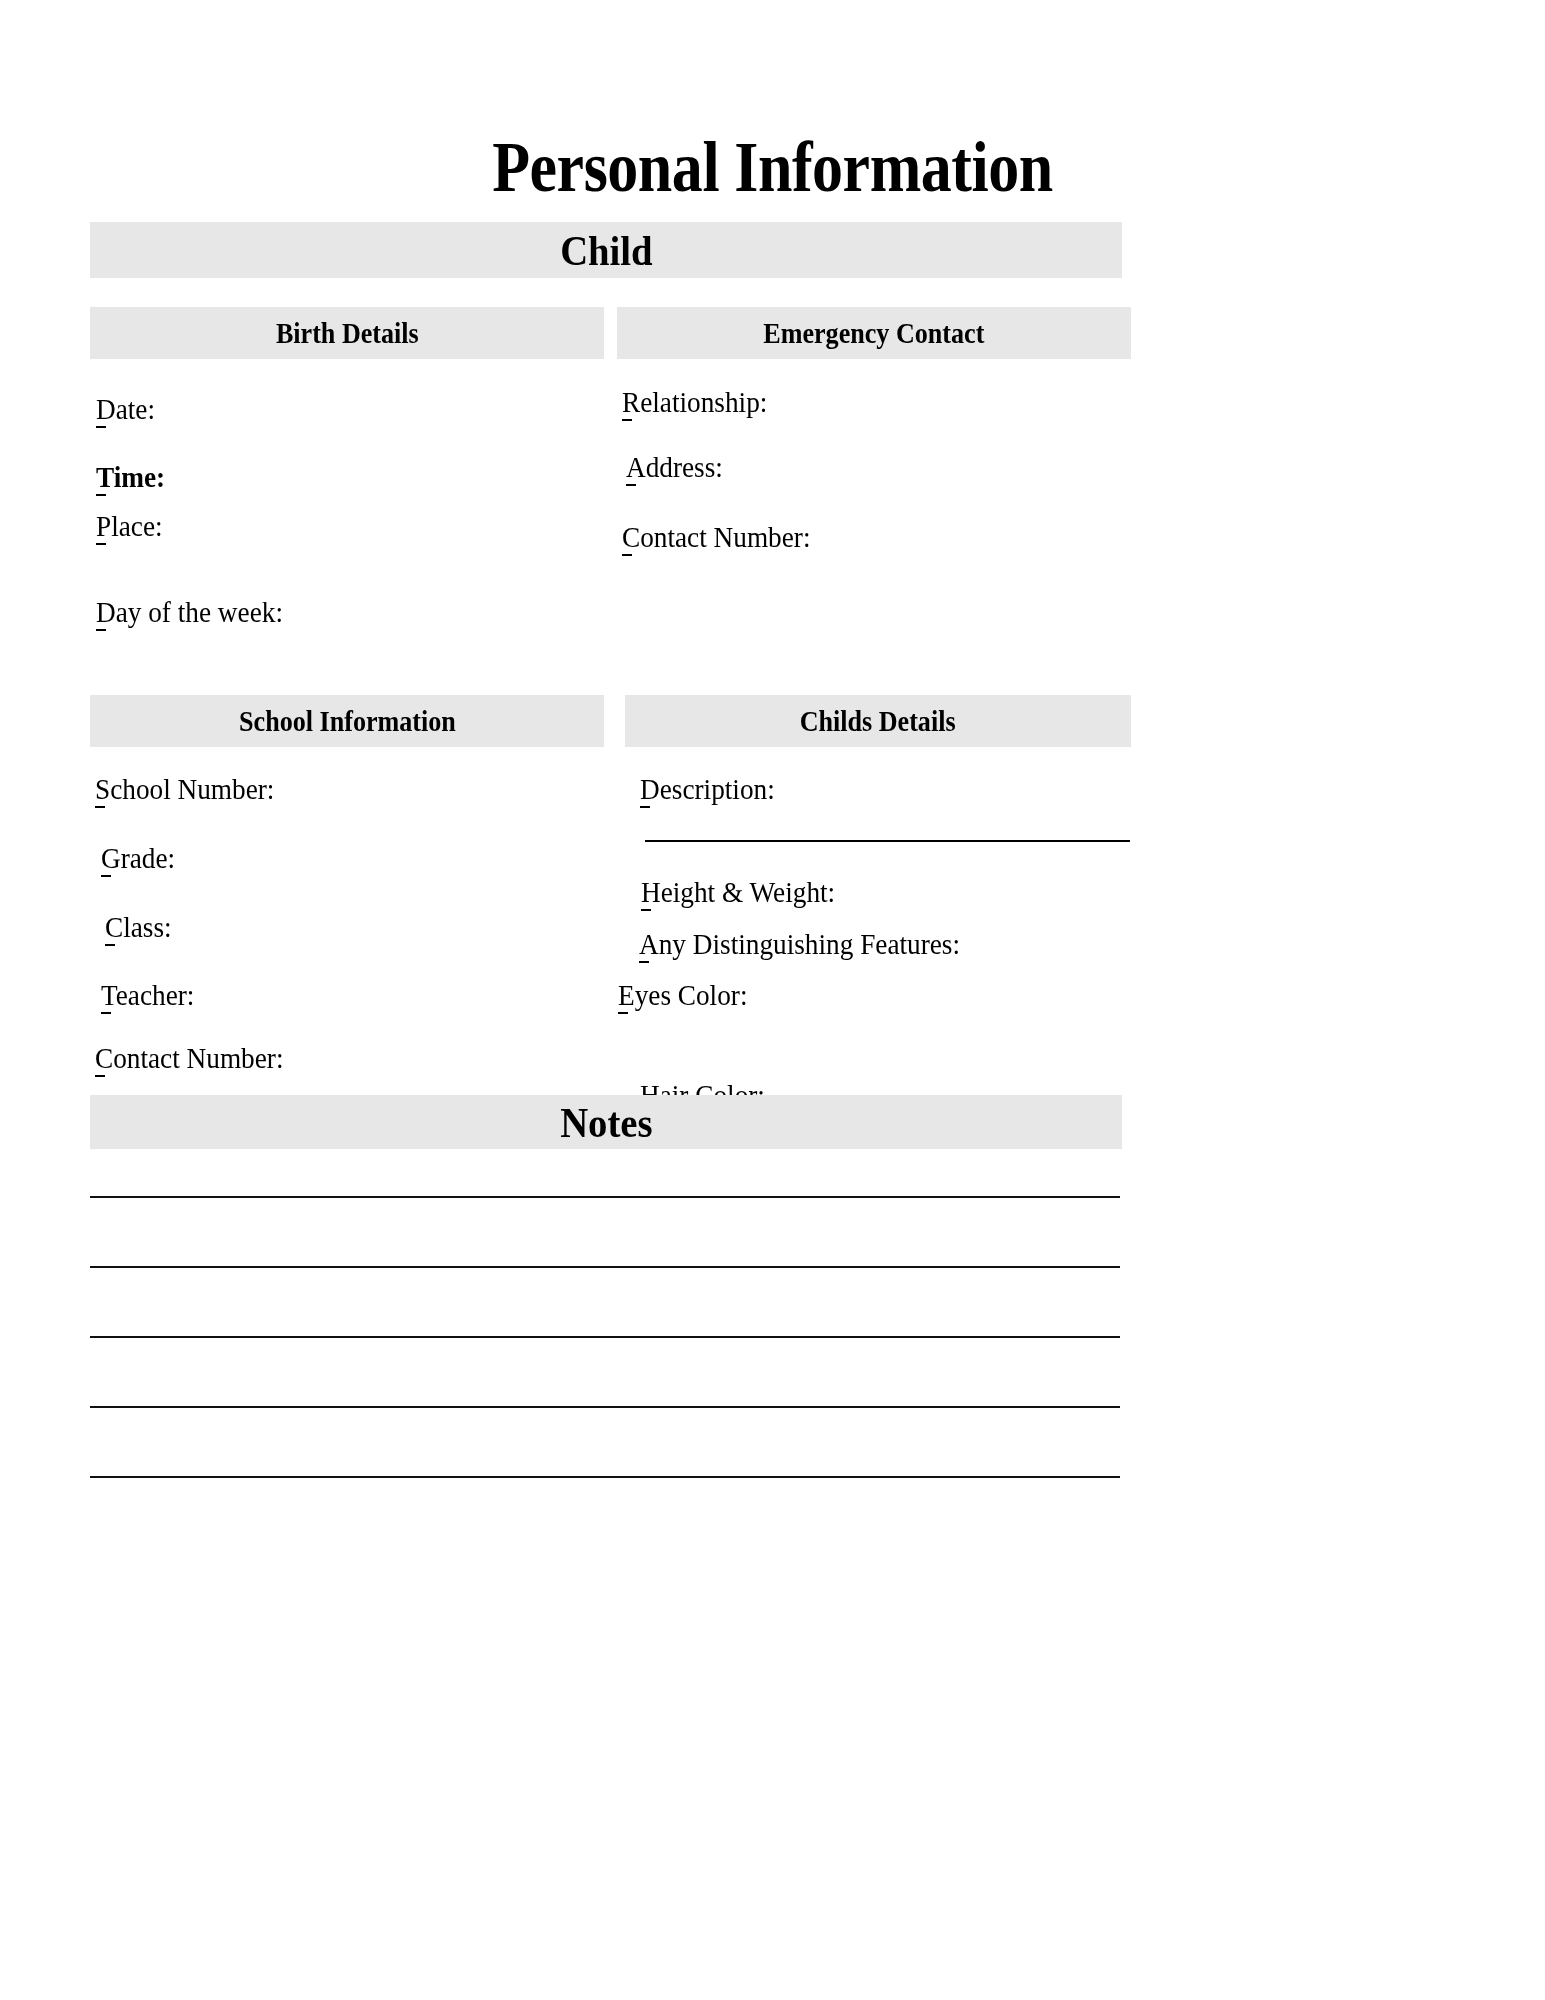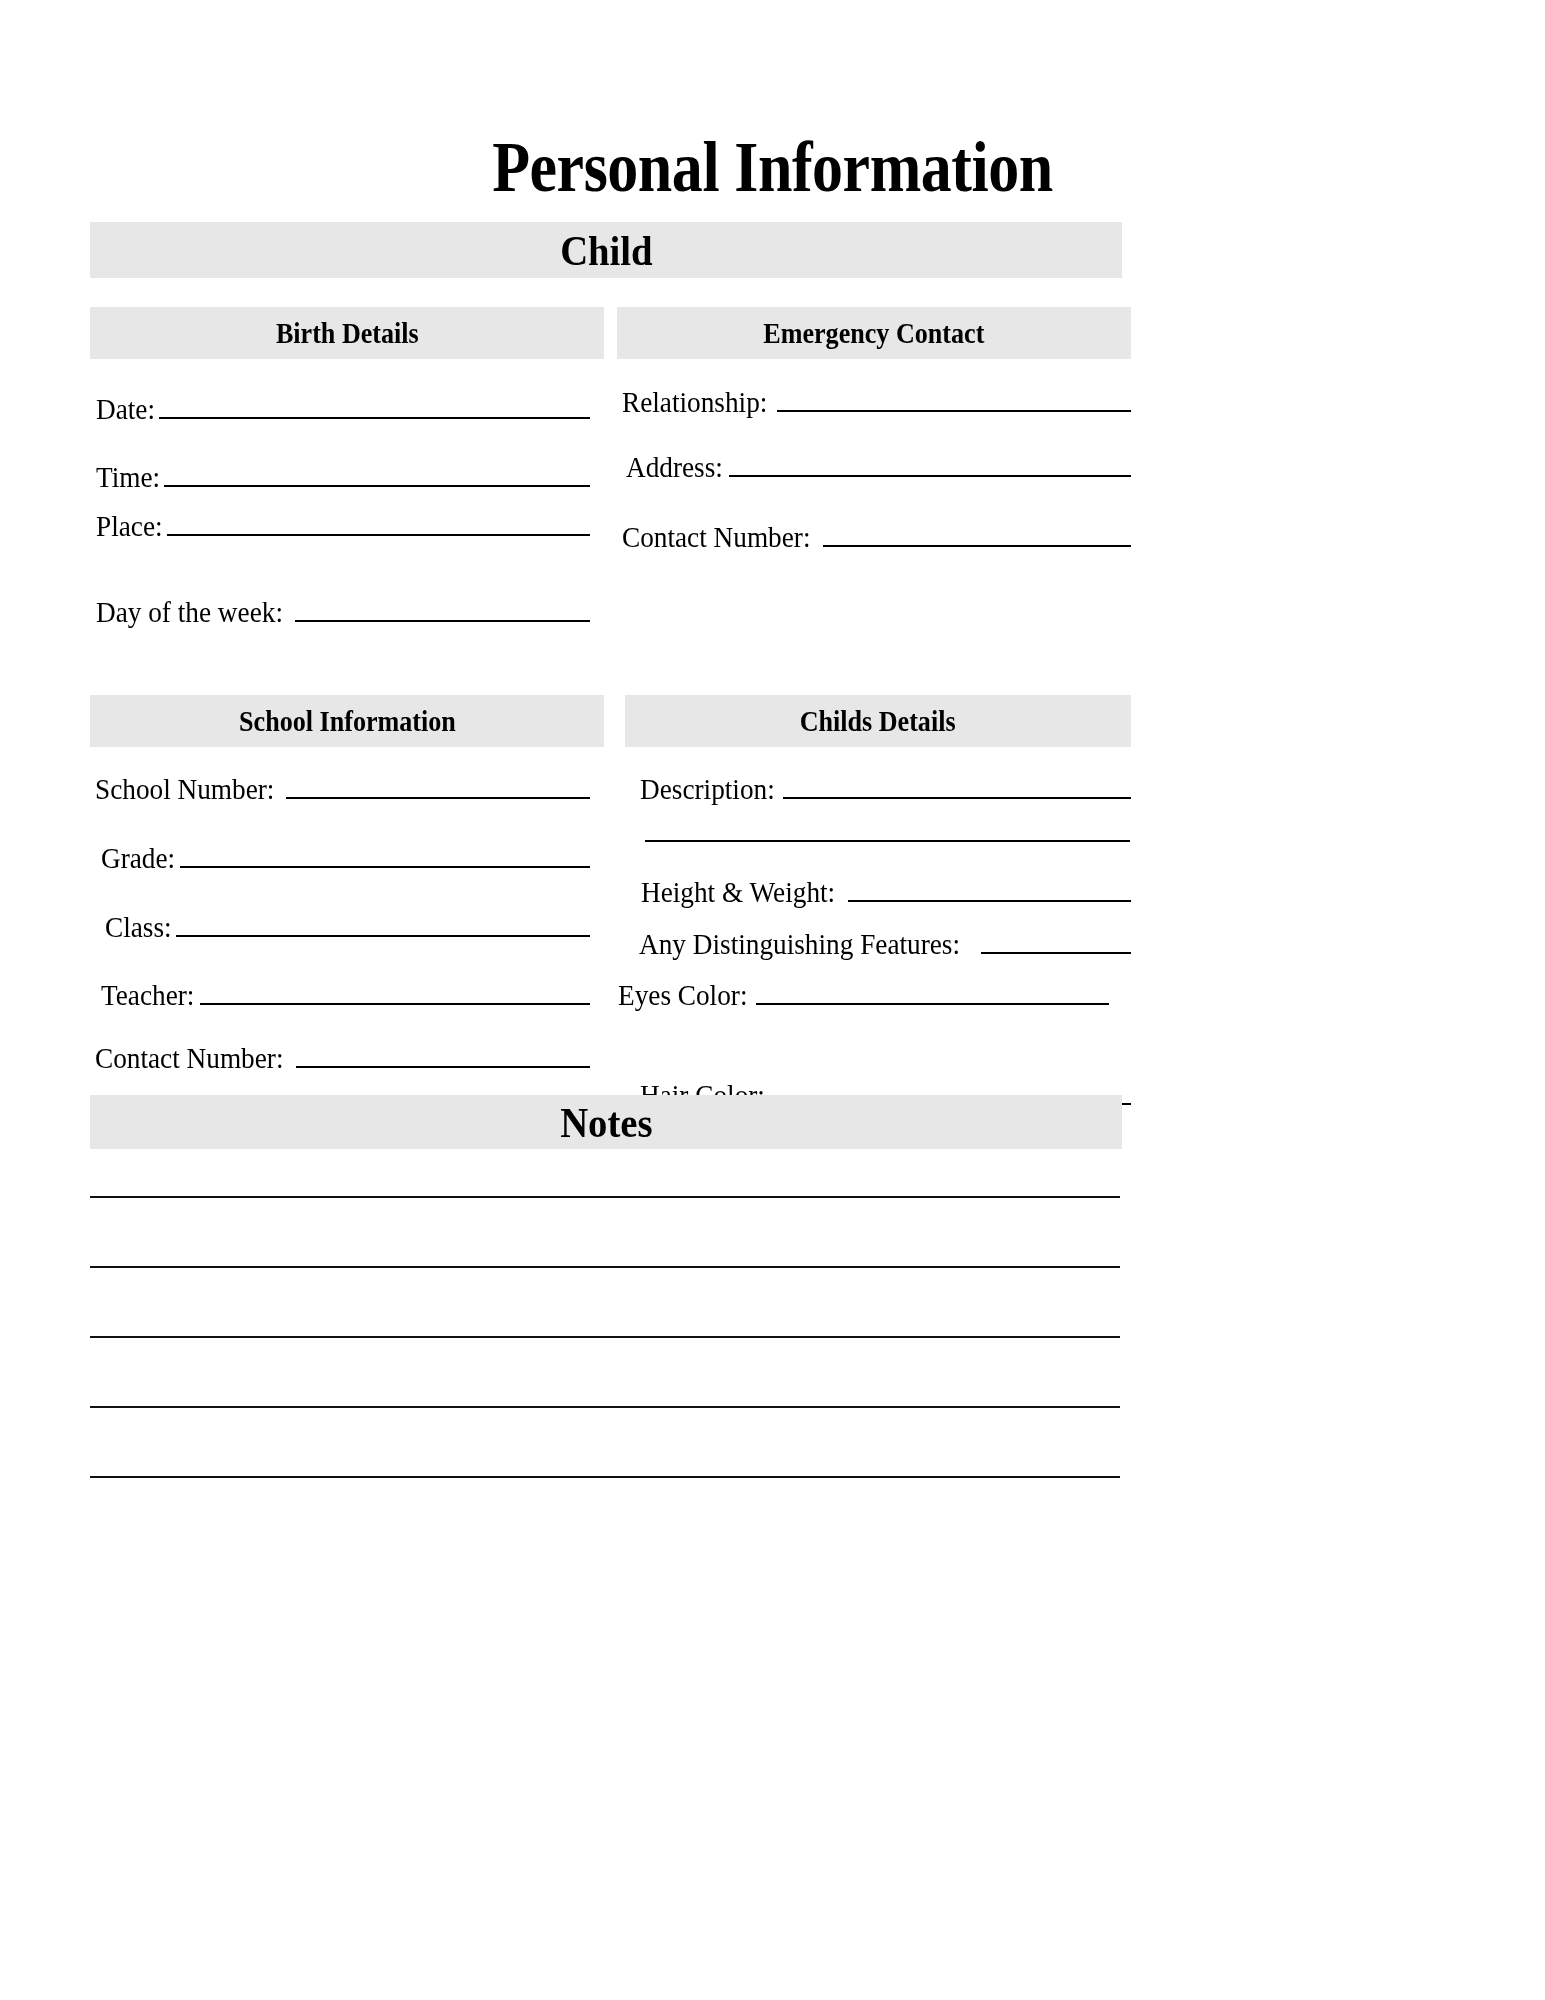--- a/index.html
+++ b/index.html
@@ -69,20 +69,21 @@
   #band-childs { left: 625px; top: 695px;  width: 506px;  height: 52px; }
 
   
   .field {
     position: absolute;
     display: flex;
     align-items: baseline;
     font-size: 29px;
     line-height: 34px;
     white-space: nowrap;
+    flex-direction: column;
   }
   .field .label {
     display: inline-block;
     transform: scaleX(0.94);
     transform-origin: left bottom;
     white-space: nowrap;
   }
   .field .rule {
     flex: 1 1 auto;
     border-bottom: 2.2px solid #000000;
@@ -121,21 +122,21 @@
 
   <div class="band band-sub" id="band-emerg">
     <span>Emergency Contact</span>
   </div>
 
   <div class="field" style="left:96px; top:392px; width:494px;">
     <span class="label">Date:</span>
     <span class="rule"></span>
   </div>
 
-  <div class="field" style="left:96px; top:460px; width:494px;">
+  <div class="field" style="left:96px; top:460px; width:494px;font-weight:bold;">
     <span class="label">Time:</span>
     <span class="rule"></span>
   </div>
 
   <div class="field" style="left:96px; top:509px; width:494px;">
     <span class="label">Place:</span>
     <span class="rule"></span>
   </div>
 
   <div class="field" style="left:96px; top:595px; width:494px;">

